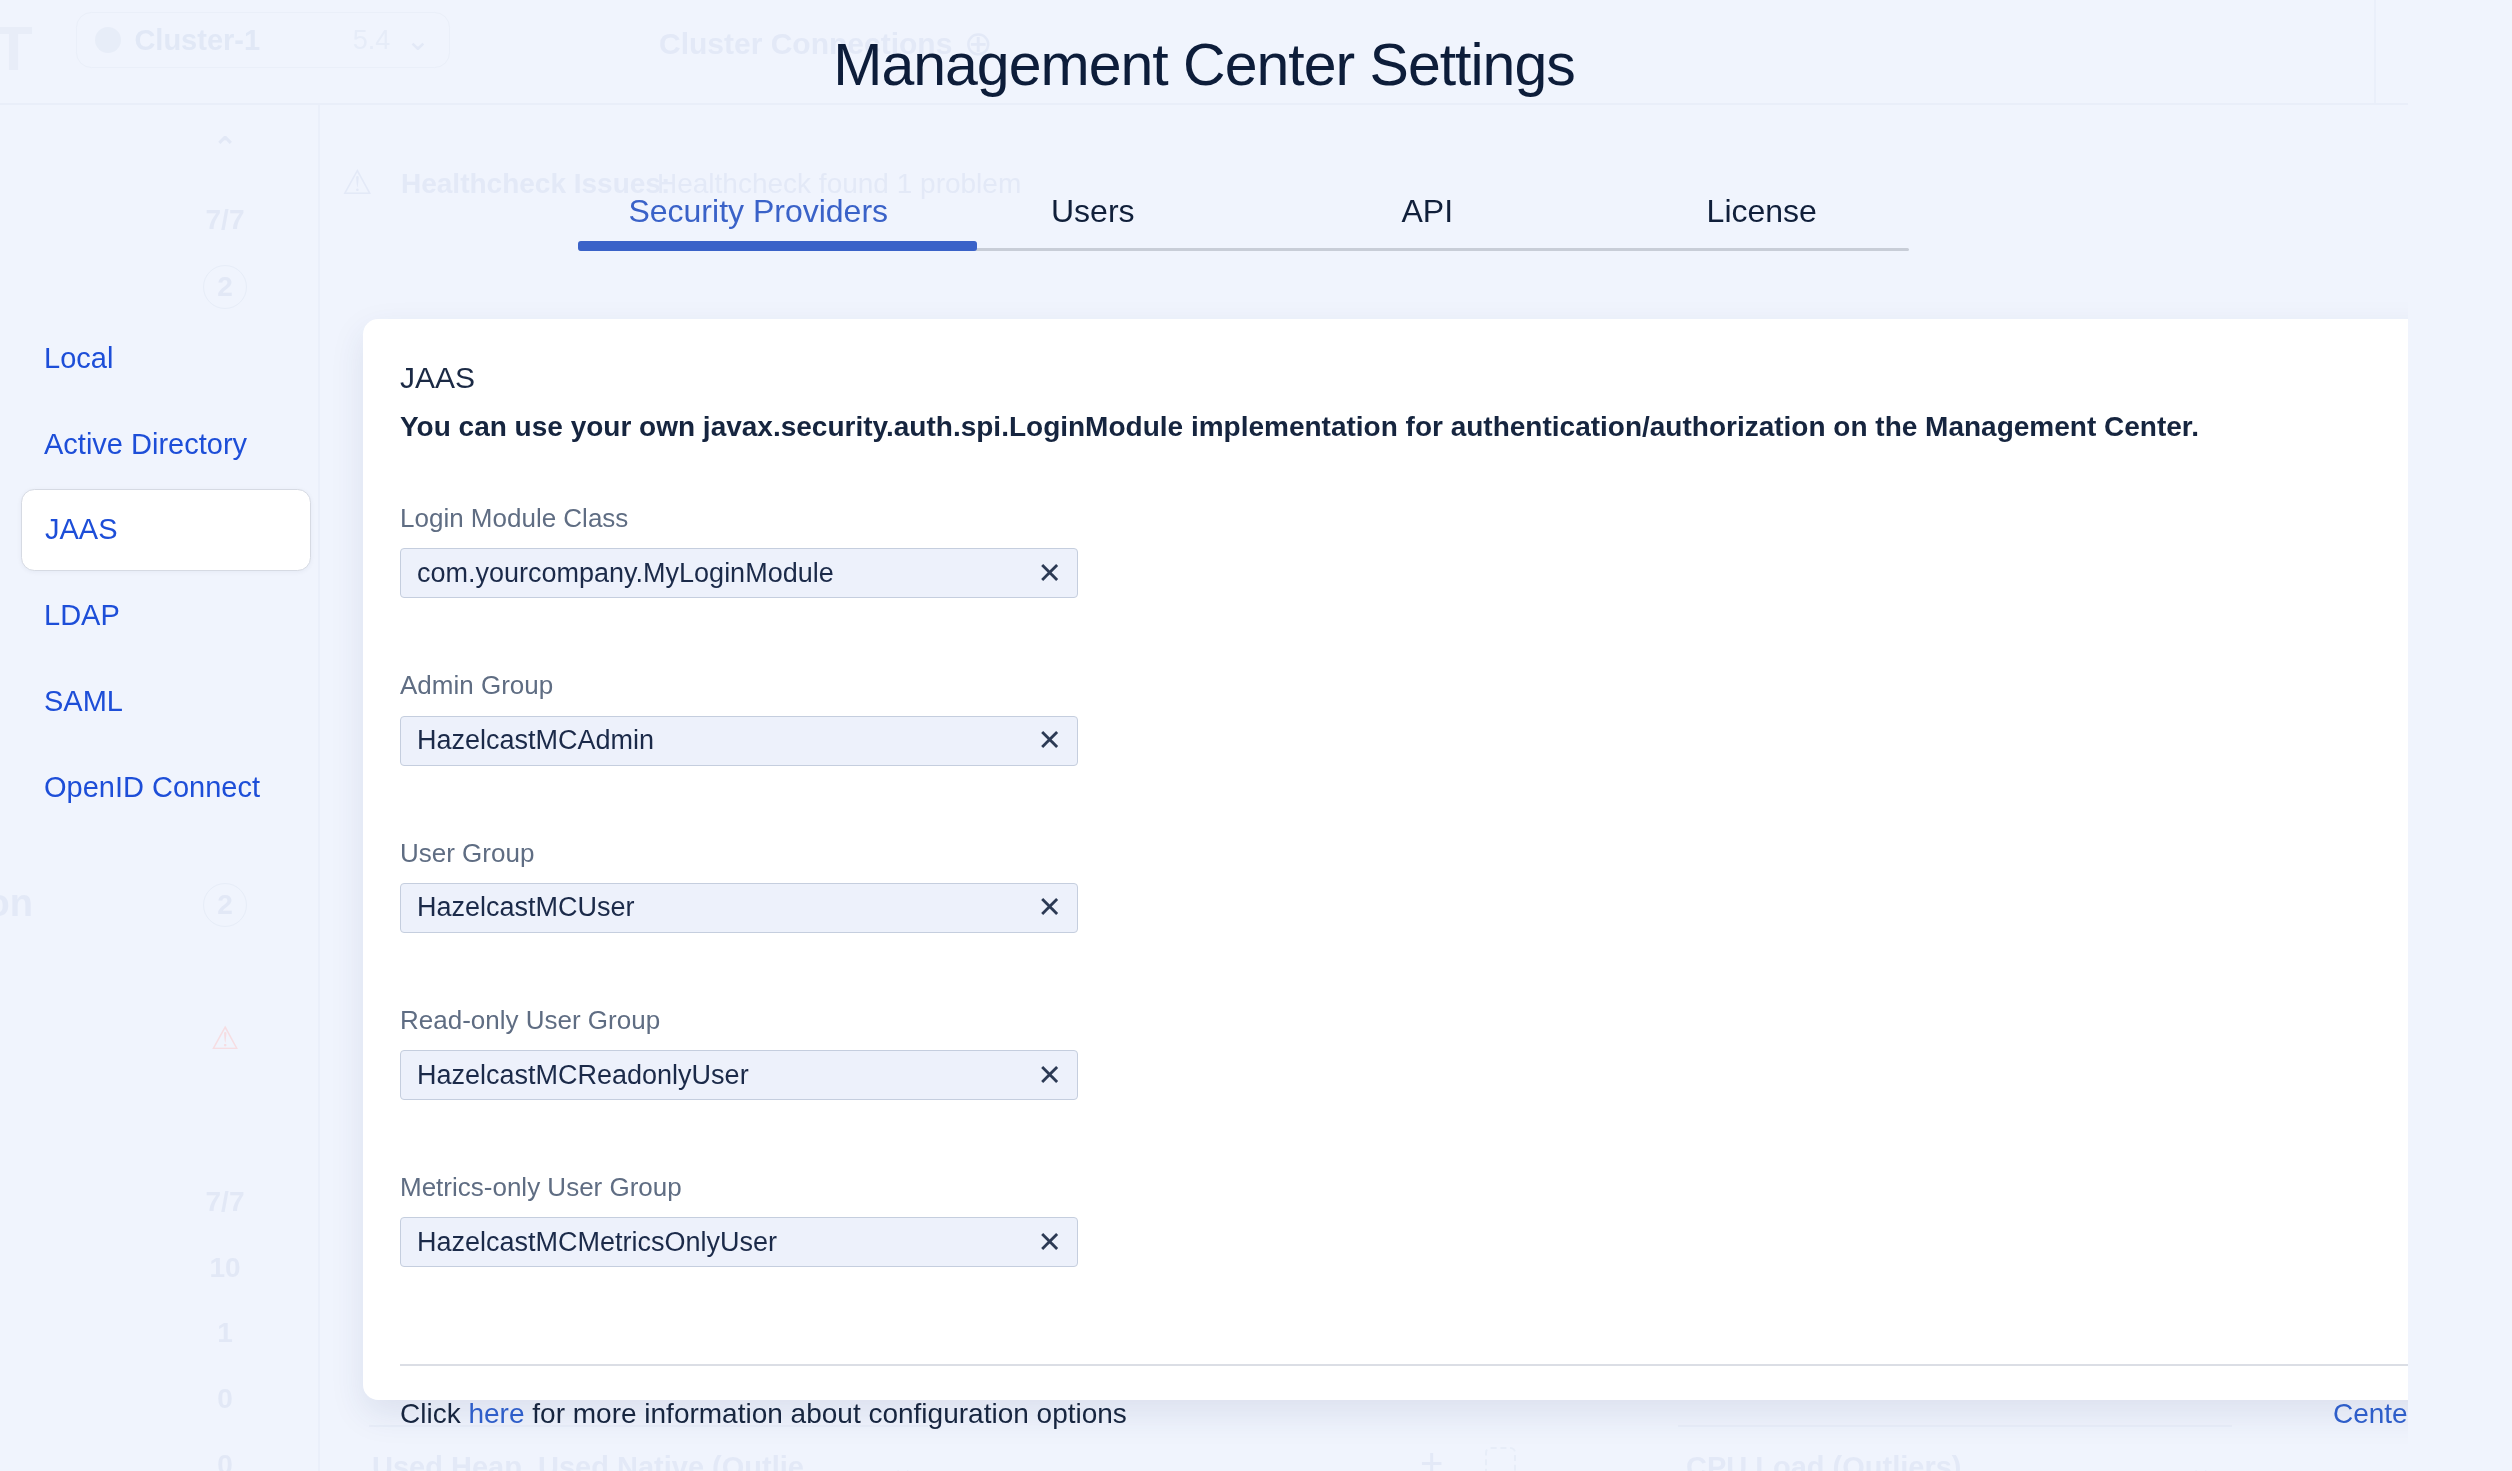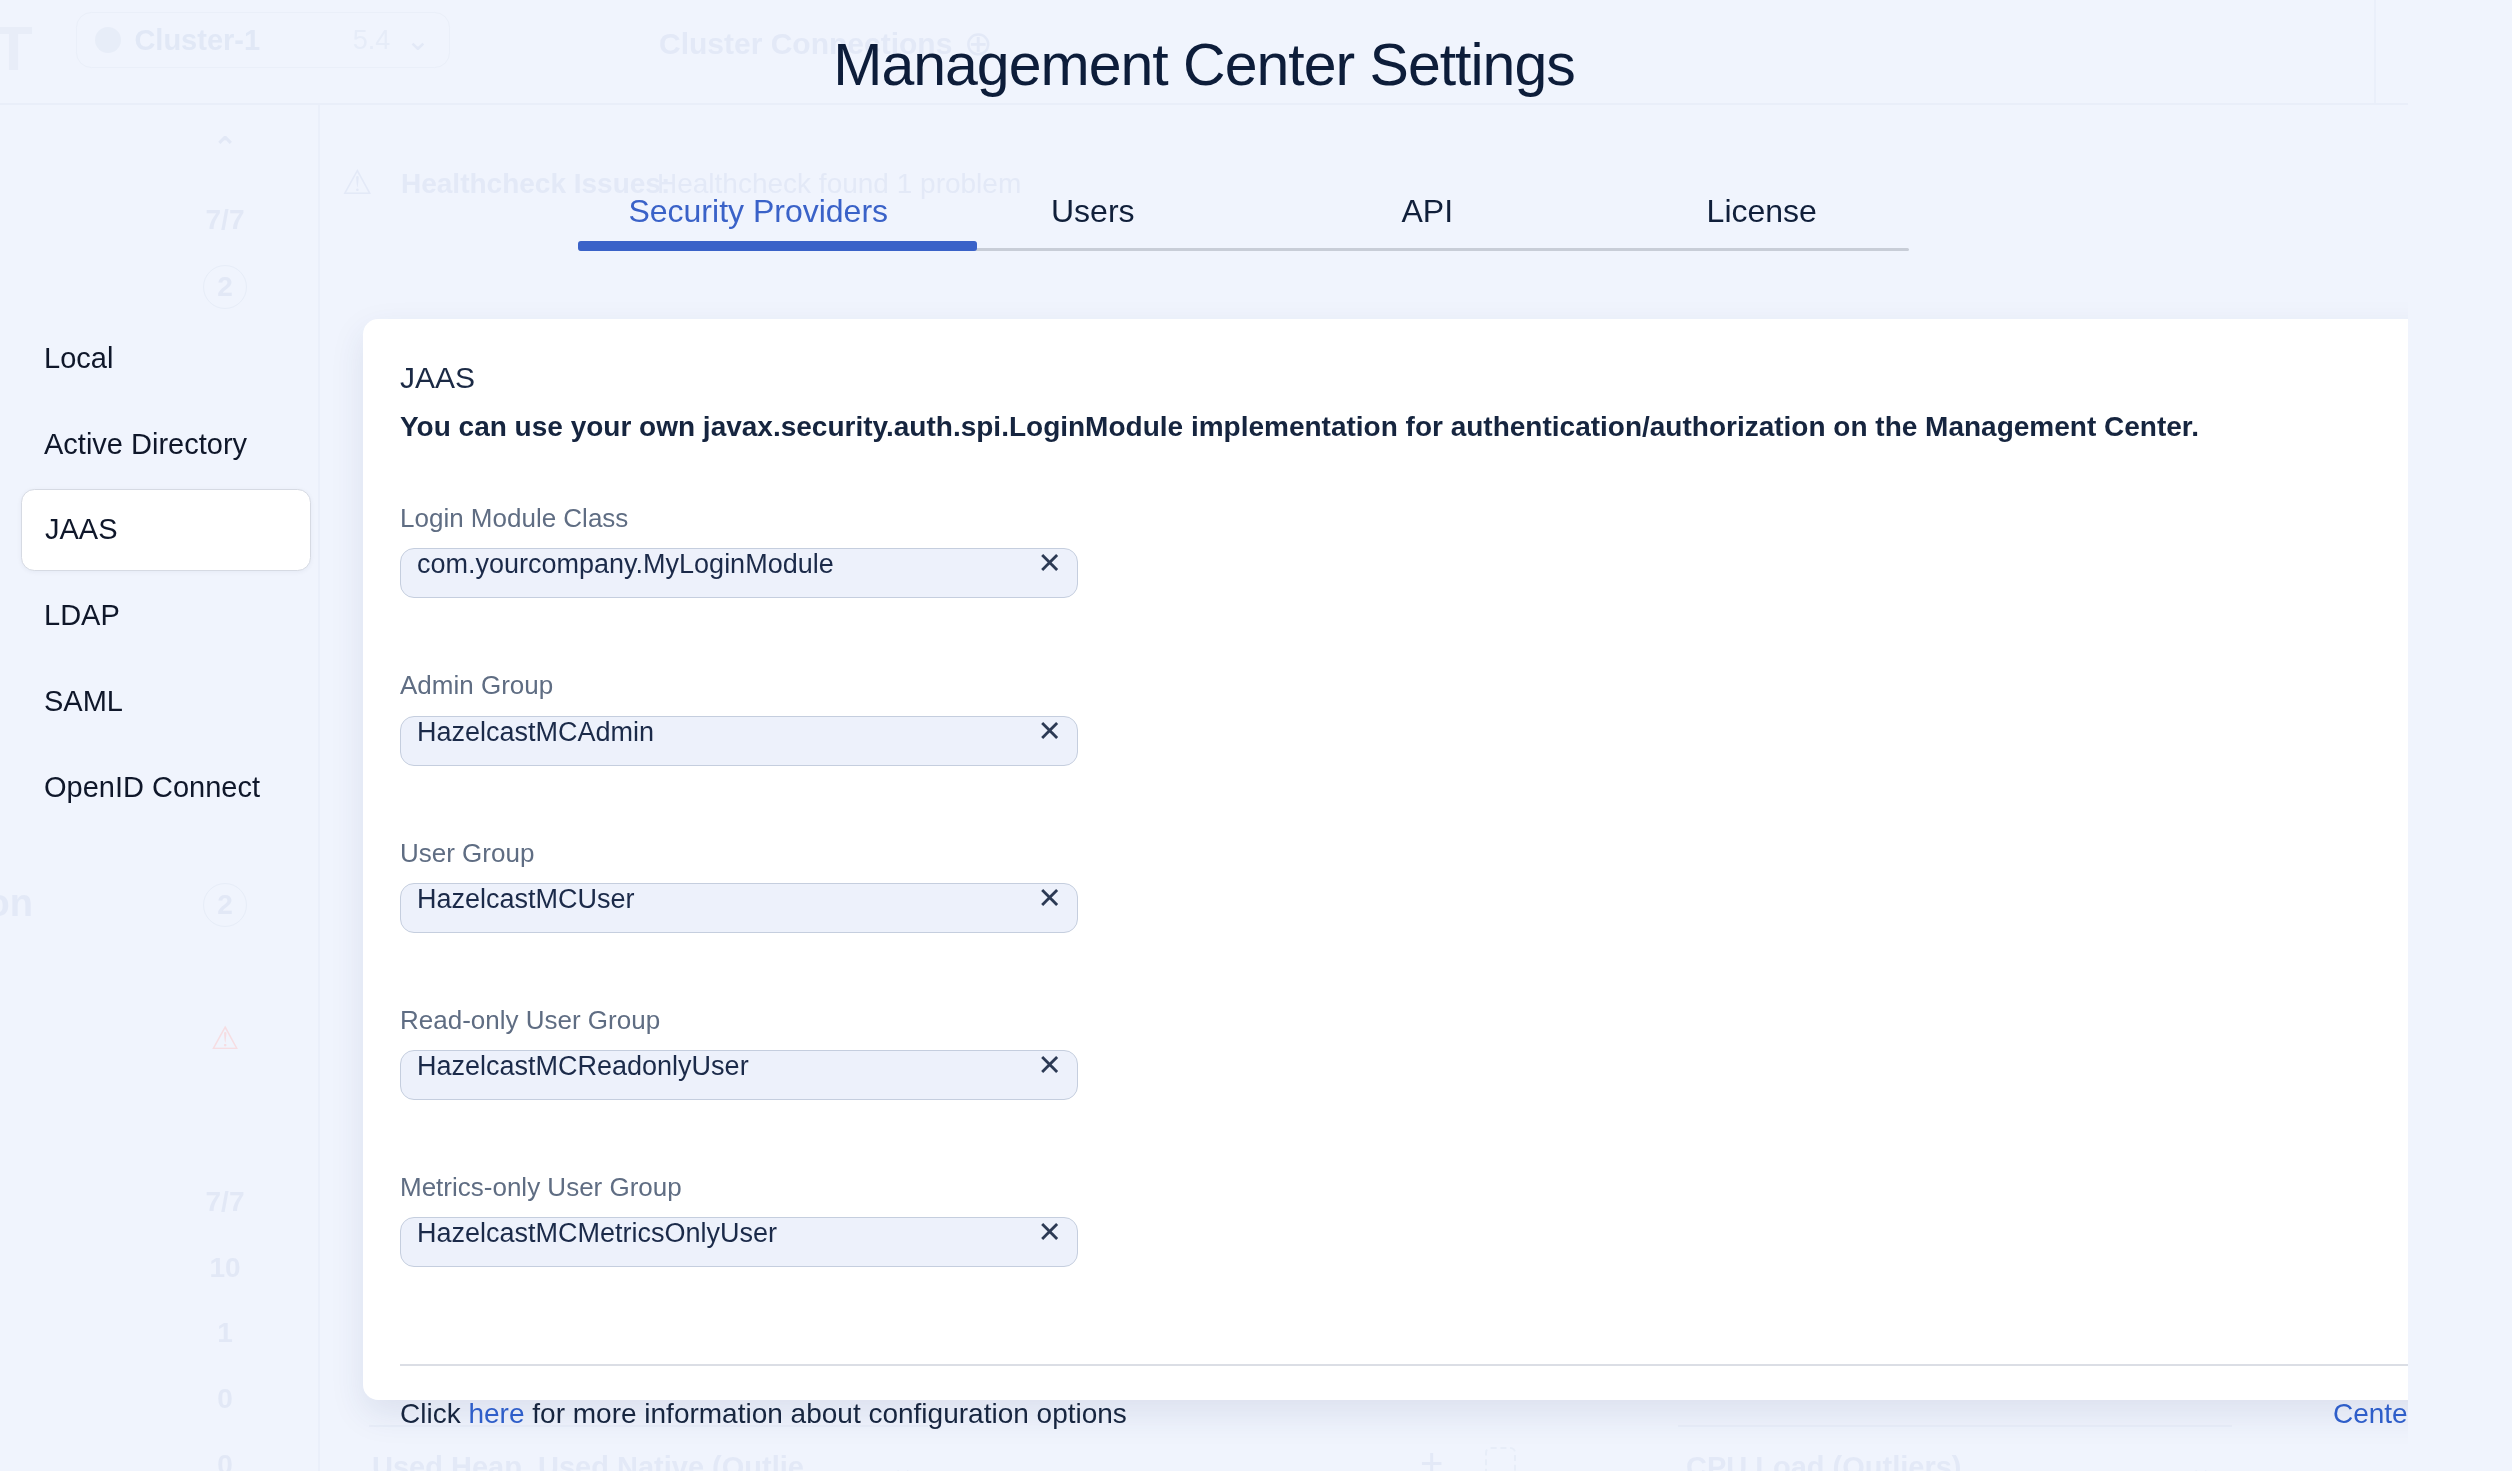--- a/index.html
+++ b/index.html
@@ -26,32 +26,32 @@
 
   
   .tabs{position:absolute;left:611px;top:193px;width:1298px;display:flex;gap:40px;}
   .tab{flex:1;text-align:center;font-size:32px;color:#101f3a;cursor:pointer;}
   .tab.active{color:#3a62c8;font-weight:500;}
   .tabline-gray{position:absolute;left:579px;top:248px;width:1330px;height:2.9px;background:#c8cdd7;border-radius:1.9px;}
   .tabline-blue{position:absolute;left:578px;top:241px;width:399px;height:9.5px;background:#3a62c8;border-radius:2.9px;}
 
   
   .side{position:absolute;left:21px;top:315px;width:290px;}
-  .side-item{height:86px;display:flex;align-items:center;padding-left:23px;font-size:29px;color:#0f172a;box-sizing:border-box;cursor:pointer;}
+  .side-item{height:86px;display:flex;align-items:center;padding-left:23px;font-size:29px;color:#1d4ed8;box-sizing:border-box;cursor:pointer;}
   .side-item.selected{background:#ffffff;border:1.9px solid #d6dae3;border-radius:13.4px;height:82px;margin:1.9px 0;box-shadow:0 1px 4.8px rgba(20,40,80,0.05);}
 
   
   .card{position:absolute;left:363px;top:319px;width:2088px;height:1081px;background:#ffffff;border-radius:15.3px;
         box-shadow:0 13.4px 34px rgba(35,55,105,0.10);box-sizing:border-box;padding:42px 34px 0 37px;}
   .card h2{margin:0;font-size:30px;font-weight:400;color:#1b2a45;}
   .desc{margin-top:16px;font-size:28px;color:#16253f;font-weight:bold;}
   .group{margin-top:72px;}
   .group.first{margin-top:60px;}
   .flabel{font-size:26px;color:#5f6d83;margin-bottom:14.3px;}
-  .input{width:678px;height:50px;background:#edf1fb;border:1.9px solid #c5cede;border-radius:14px;display:flex;
+  .input{width:678px;height:50px;background:#edf1fb;border:1.9px solid #c5cede;border-radius:4px;display:flex;align-items:center;
          padding:0 15.3px 0 16px;box-sizing:border-box;}
   .val{flex:1;font-size:27px;color:#1b2a49;}
   .clear{font-size:29px;color:#2c3a54;cursor:pointer;line-height:1;}
   .divider{height:1.9px;background:#dbdee5;margin-top:97px;}
   .foot{margin-top:32px;display:flex;justify-content:space-between;align-items:center;font-size:28px;color:#16253f;}
   .link{color:#2e5ec9;cursor:pointer;}
   .cancel{color:#2e5ec9;cursor:pointer;font-size:28px;}
 </style>
 </head>
 <body>

